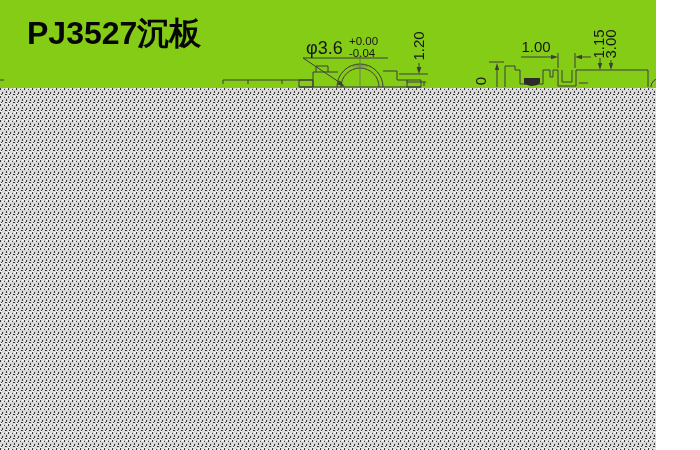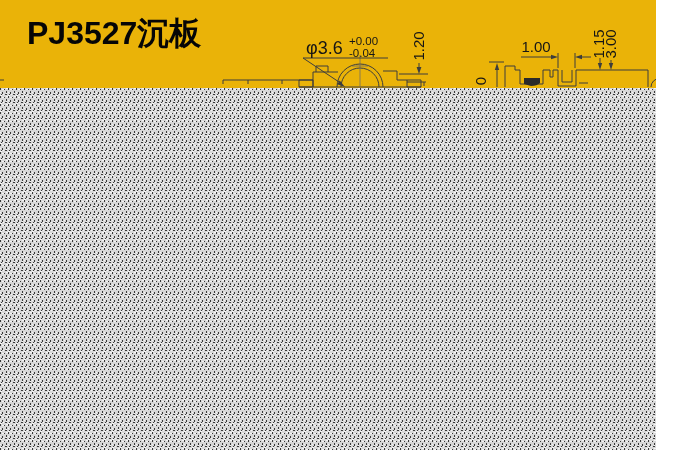--- a/index.html
+++ b/index.html
@@ -1,19 +1,19 @@
 <!DOCTYPE html>
 <html><head>
 <meta charset="utf-8">
 <style>
   html,body{margin:0;padding:0;background:#ffffff;}
   .screen{
     position:relative;
     width:656px;height:450px;
-    background:#eab308;
+    background:#84cc16;
     overflow:hidden;
     font-family:"Liberation Sans", sans-serif;
   }
   .title{
     position:absolute;
     left:27px;top:12px;
     margin:0;
     font-size:32px;
     font-weight:700;
     letter-spacing:0px;

